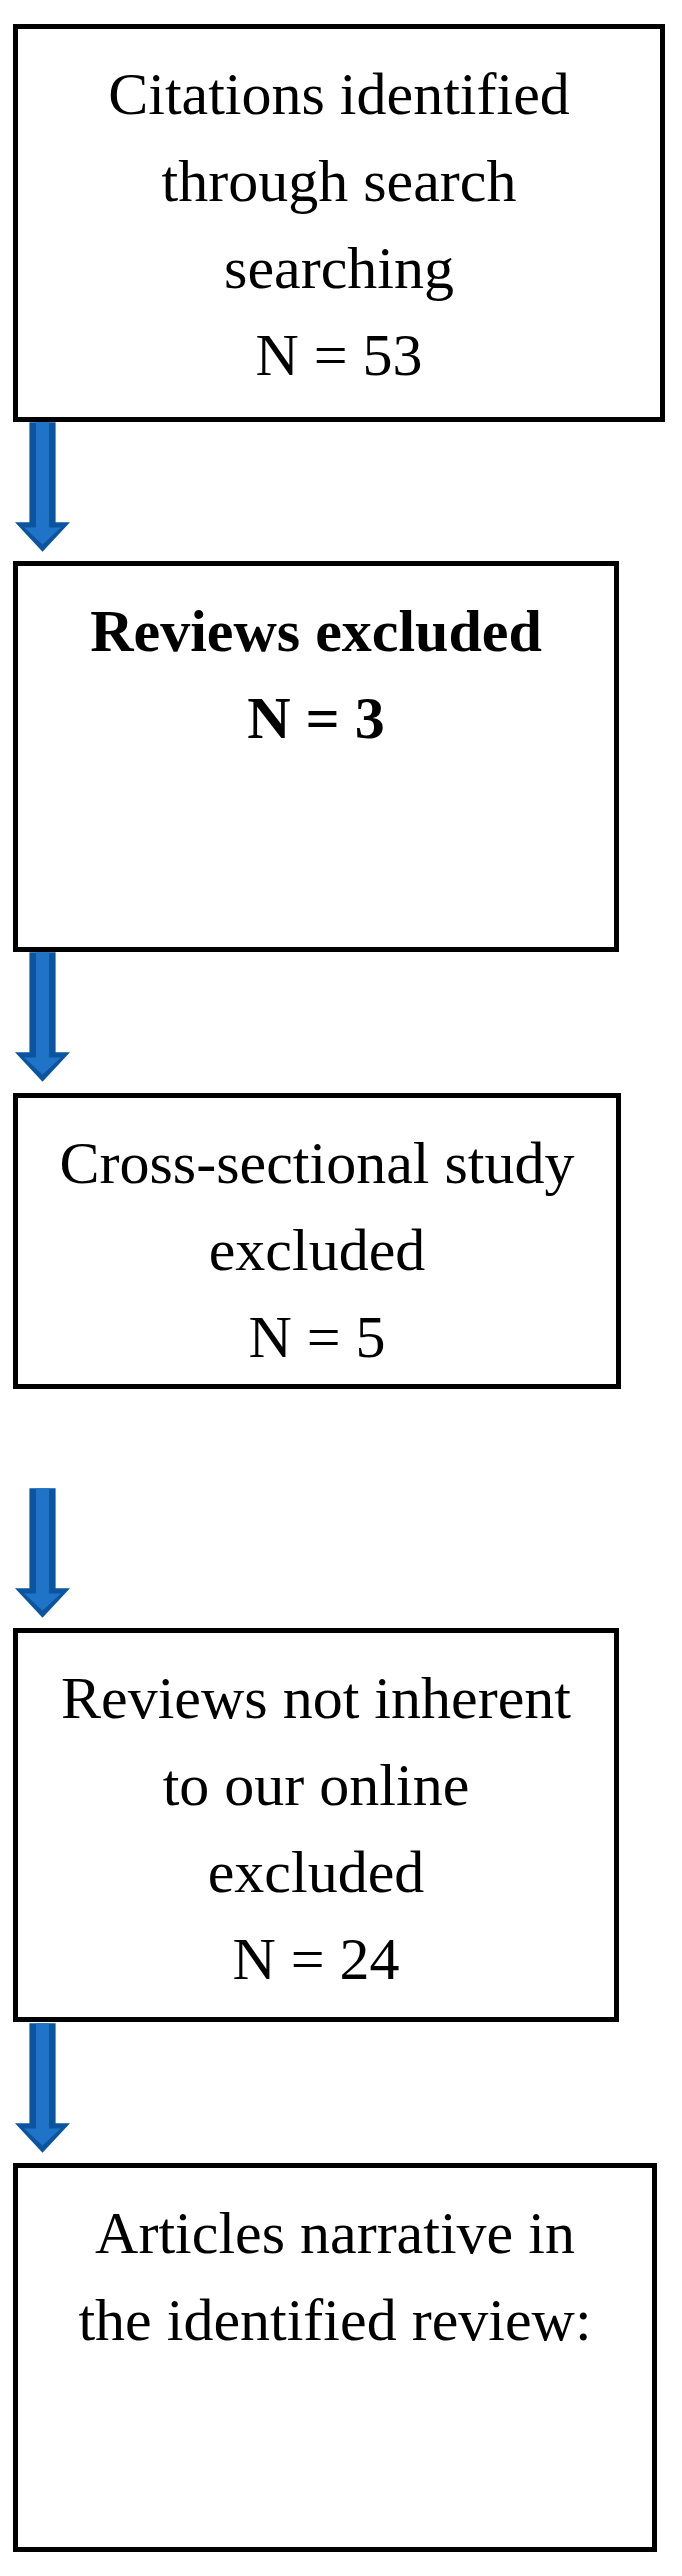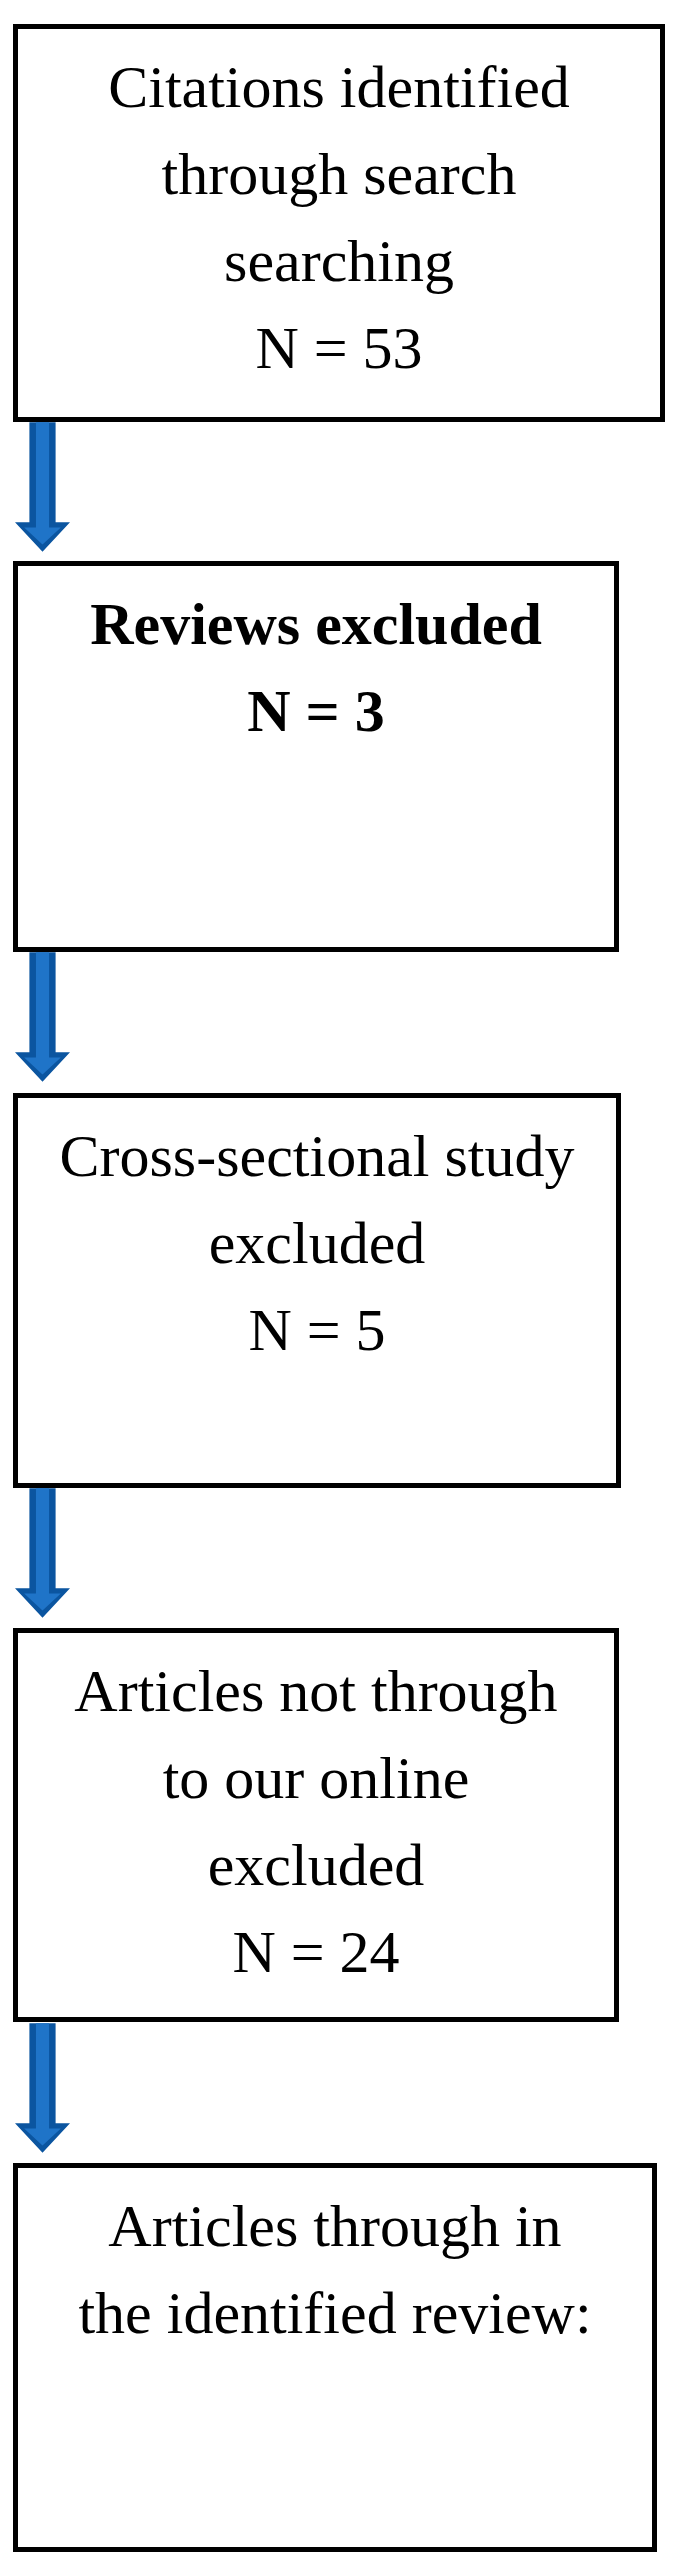--- a/index.html
+++ b/index.html
@@ -18,37 +18,37 @@
   }
   .flow-box {
     position: absolute;
     left: 13px;
     border: 5.3px solid #000000;
     background: #ffffff;
     box-sizing: border-box;
     text-align: center;
   }
   .box-text {
-    padding-top: 15px;
+    padding-top: 22px;
   }
   .box-line {
     font-size: 60px;
     line-height: 87px;
     white-space: nowrap;
   }
   .flow-arrow {
     position: absolute;
     left: 15px;
     width: 55px;
     height: 130px;
   }
   
   #box-1 { top: 23.6px;   width: 652px; height: 398px; }
   #box-2 { top: 561px;  width: 606px; height: 391px; font-weight: bold; }
-  #box-3 { top: 1093px; width: 608px; height: 395px; }
+  #box-3 { top: 1093px; width: 608px; height: 296px; }
   #box-4 { top: 1628px; width: 606px; height: 394px; }
   #box-5 { top: 2163px; width: 644px; height: 389px; }
   #arrow-1 { top: 422px;  }
   #arrow-2 { top: 952px; }
   #arrow-3 { top: 1488px; }
   #arrow-4 { top: 2023px; }
 </style>
 </head>
 <body>
 
@@ -88,33 +88,33 @@
     </div>
   </div>
 
   <svg class="flow-arrow" id="arrow-3" viewBox="0 0 84 198" aria-hidden="true">
     <polygon points="22,0 62,0 62,153 84,153 42,198 0,153 22,153" fill="#0b55a0"></polygon>
     <polygon points="32,0 52,0 52,161 70,161 42,187 14,161 32,161" fill="#1f74c8"></polygon>
   </svg>
 
   <div class="flow-box" id="box-4">
     <div class="box-text">
-      <div class="box-line">Articles not through</div>
+      <div class="box-line">Reviews not inherent</div>
       <div class="box-line">to our online</div>
       <div class="box-line">excluded</div>
       <div class="box-line">N = 24</div>
     </div>
   </div>
 
   <svg class="flow-arrow" id="arrow-4" viewBox="0 0 84 198" aria-hidden="true">
     <polygon points="22,0 62,0 62,153 84,153 42,198 0,153 22,153" fill="#0b55a0"></polygon>
     <polygon points="32,0 52,0 52,161 70,161 42,187 14,161 32,161" fill="#1f74c8"></polygon>
   </svg>
 
   <div class="flow-box" id="box-5">
     <div class="box-text">
-      <div class="box-line">Articles through in</div>
+      <div class="box-line">Articles narrative in</div>
       <div class="box-line">the identified review:</div>
     </div>
   </div>
 
 </div>
 
 
 </body></html>

